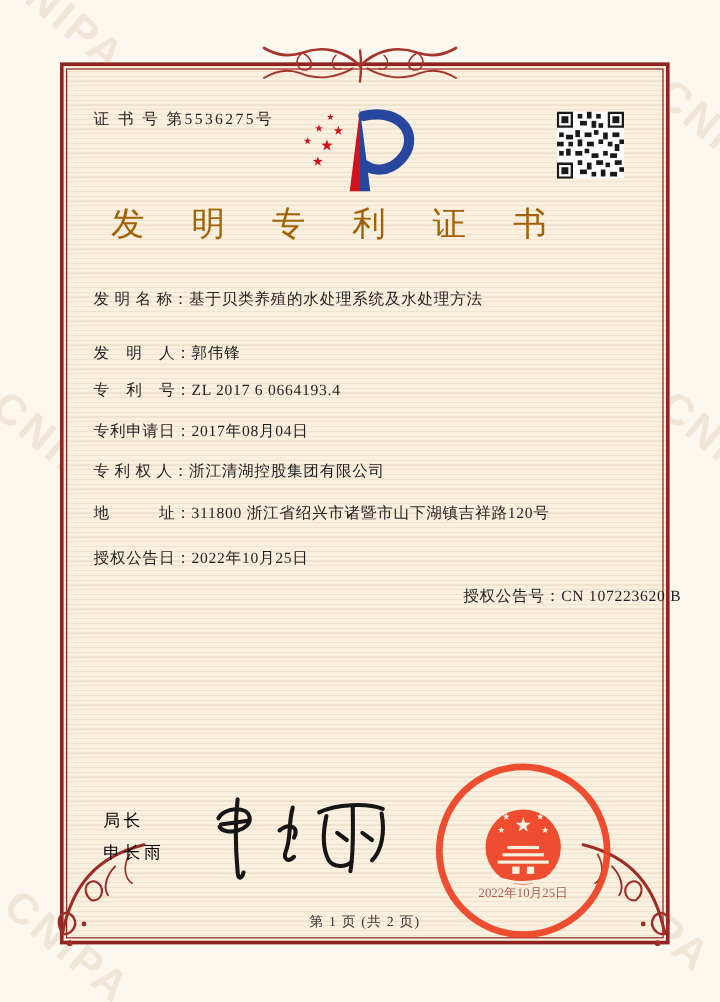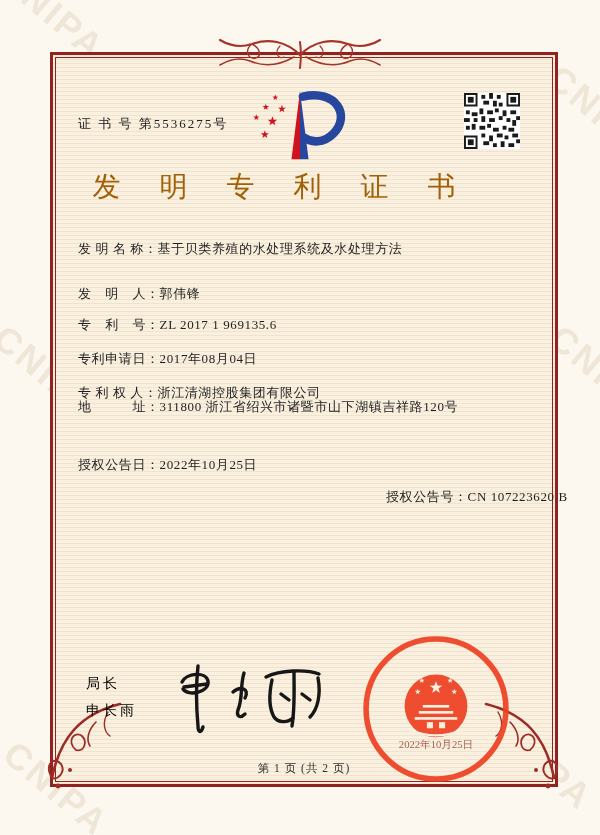--- a/index.html
+++ b/index.html
@@ -37,21 +37,20 @@
   .frame::before {
     content:"";
     position:absolute; left:2px; top:2px; right:2px; bottom:2px;
     border:1px solid #8e2322;
     pointer-events:none;
   }
   .cert-no {
     position:absolute; left:78px; top:90px;
     font-size:13px; letter-spacing:2px; color:#222;
     white-space:nowrap;
-    margin-top:25px;
   }
   .title {
     position:absolute; left:50px; top:168px; width:448px;
     text-align:center;
     font-size:28px; font-weight:normal;
     letter-spacing:16px; text-indent:16px;
     color:#a16207;
   }
   .row {
     position:absolute; left:78px;
@@ -212,29 +211,29 @@
 
 <div class="title">发 明 专 利 证 书</div>
 
 <div class="row" style="top:240px;">
   <span class="lbl">发 明 名 称：</span><span class="val">基于贝类养殖的水处理系统及水处理方法</span>
 </div>
 <div class="row" style="top:285px;">
   <span class="lbl">发　明　人：</span><span class="val">郭伟锋</span>
 </div>
 <div class="row" style="top:316px;">
-  <span class="lbl">专　利　号：</span><span class="val">ZL 2017 1 969135.6</span>
+  <span class="lbl">专　利　号：</span><span class="val">ZL 2017 6 0664193.4</span>
 </div>
 <div class="row" style="top:350px;">
   <span class="lbl">专利申请日：</span><span class="val">2017年08月04日</span>
 </div>
 <div class="row" style="top:384px;">
   <span class="lbl">专 利 权 人：</span><span class="val">浙江清湖控股集团有限公司</span>
 </div>
-<div class="row" style="top:398px;text-align:right;">
+<div class="row" style="top:419px;text-align:right;">
   <span class="lbl">地　　　址：</span><span class="val">311800 浙江省绍兴市诸暨市山下湖镇吉祥路120号</span>
 </div>
 <div class="row" style="top:456px; width:446px;">
   <span>
     <span class="lbl">授权公告日：</span><span class="val">2022年10月25日</span>
   </span>
   <span class="row2-second">
     <span class="lbl">授权公告号：</span><span class="val">CN 107223620 B</span>
   </span>
 </div>

